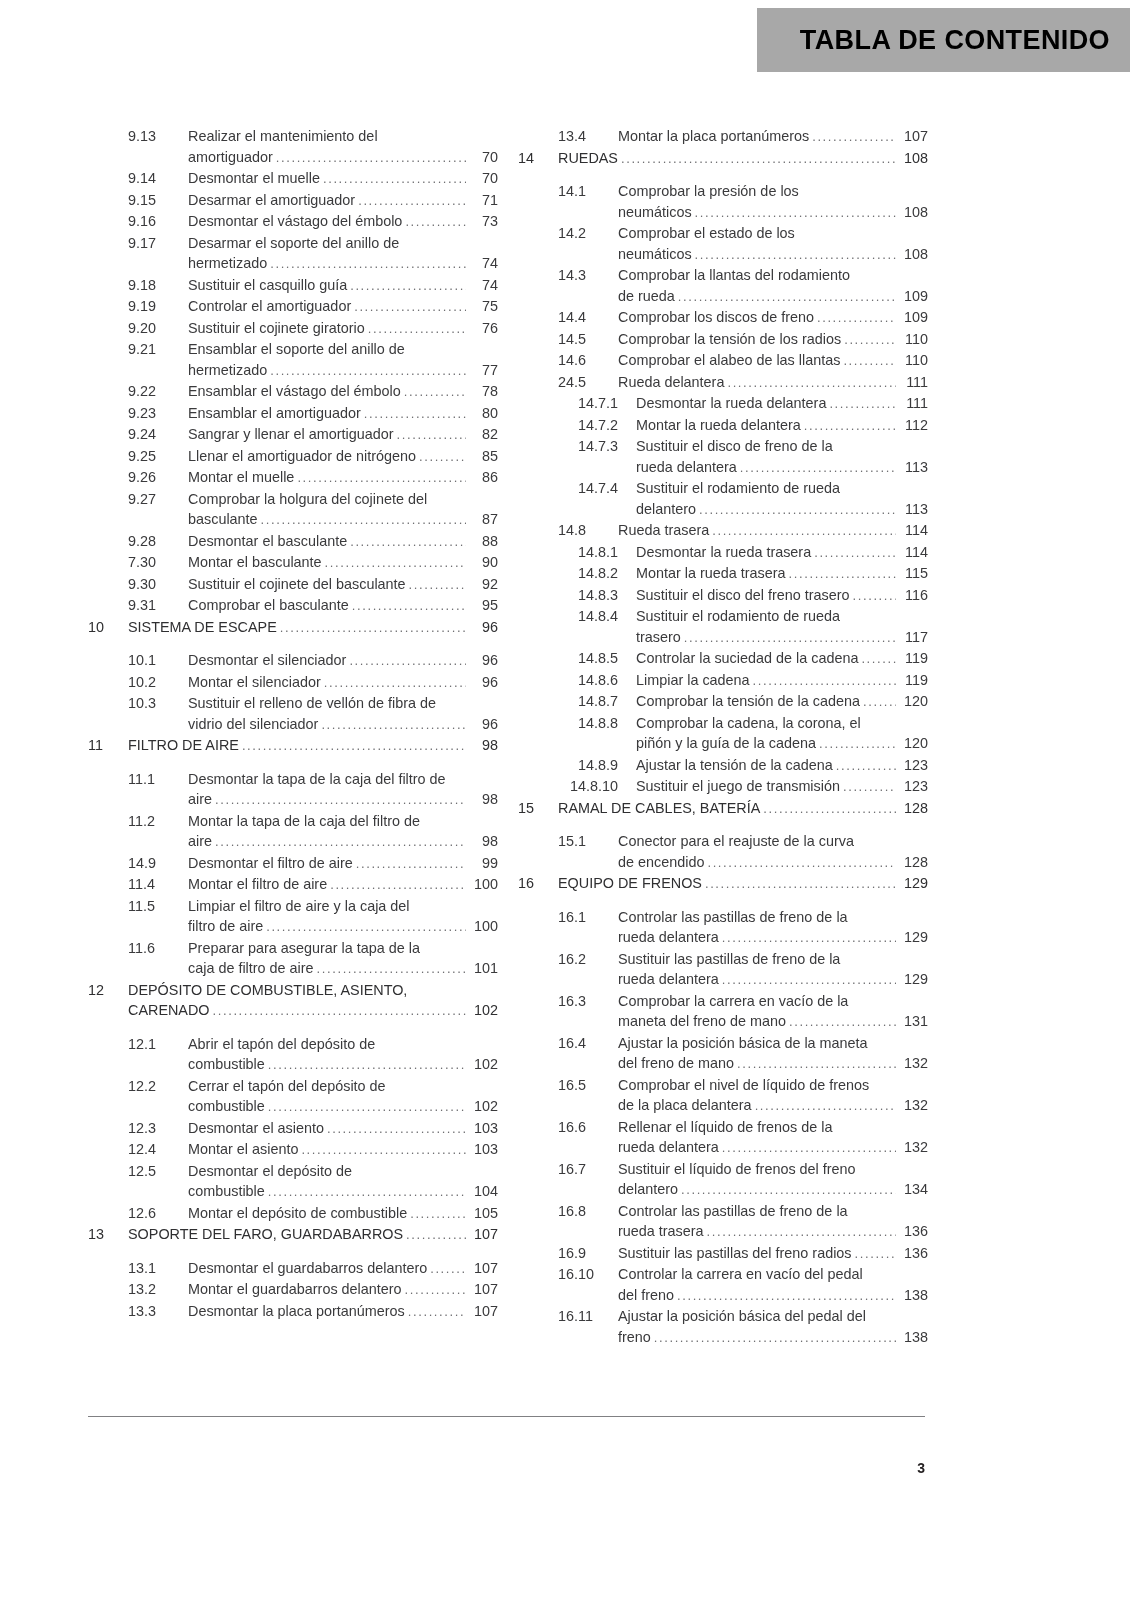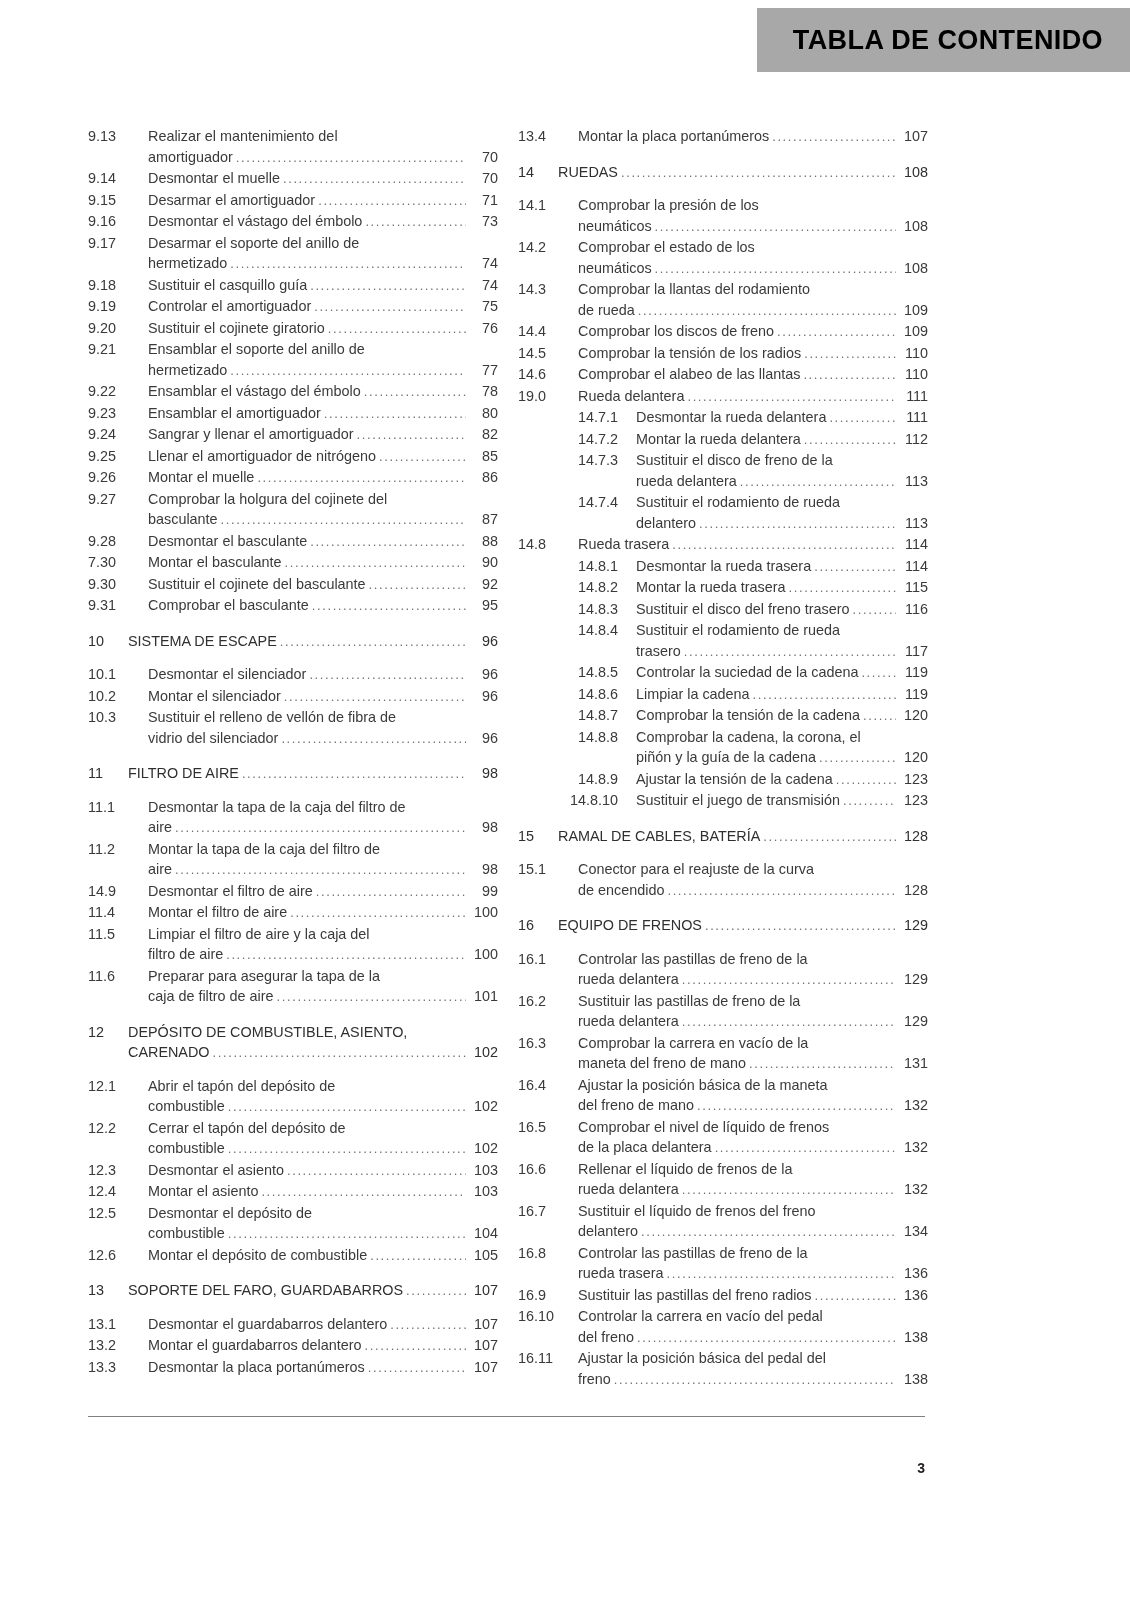--- a/index.html
+++ b/index.html
@@ -22,21 +22,21 @@
     position: absolute;
     top: 8px;
     left: 757px;
     width: 373px;
     height: 64px;
     background: #a8a8a8;
     display: flex;
     align-items: center;
     justify-content: flex-end;
     box-sizing: border-box;
-    padding-right: 27px;
+    padding-right: 20px;
   }
   #header-title {
     font-size: 27px;
     font-weight: bold;
     letter-spacing: 0.4px;
     color: #000000;
     white-space: nowrap;
   }
 
   
@@ -55,32 +55,31 @@
 
   
   .toc-entry {
     display: flex;
     align-items: flex-start;
     font-size: 14.4px;
     line-height: 20.5px;
     color: #3a3a3c;
   }
   .toc-entry.level-1 {
-    margin-top: 14px;
     margin-bottom: 12px;
     color: #2f2f31;
   }
   .toc-entry.first-row { margin-top: 0; }
 
   .toc-num {
     flex: 0 0 auto;
     white-space: nowrap;
   }
   .level-1 > .toc-num { width: 40px; }
-  .level-2 > .toc-num { width: 60px; }
+  .level-2 > .toc-num { width: 60px; margin-left: 40px; }
   .level-3 > .toc-num { width: 60px; margin-left: 40px; text-align: right; }
 
   .toc-text {
     flex: 1 1 auto;
     min-width: 0;
   }
   .level-3 .toc-text { padding-left: 18px; }
 
   
   .toc-line {
@@ -645,21 +644,21 @@
         <span class="toc-num">14.6</span>
         <span class="toc-text">
           <span class="toc-line">
             <span class="toc-label">Comprobar el alabeo de las llantas</span>
             <span class="toc-leader">................................................................................</span>
             <span class="toc-page">110</span>
           </span>
         </span>
       </div>
       <div class="toc-entry level-2">
-        <span class="toc-num">19.0</span>
+        <span class="toc-num">24.5</span>
         <span class="toc-text">
           <span class="toc-line">
             <span class="toc-label">Rueda delantera</span>
             <span class="toc-leader">................................................................................</span>
             <span class="toc-page">111</span>
           </span>
         </span>
       </div>
       <div class="toc-entry level-3">
         <span class="toc-num">14.7.1</span>

